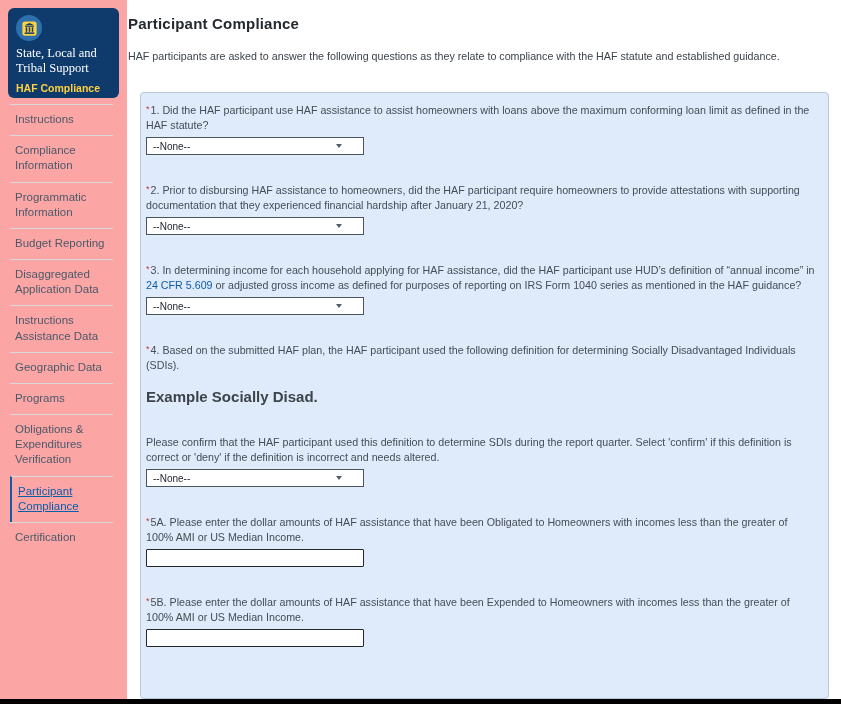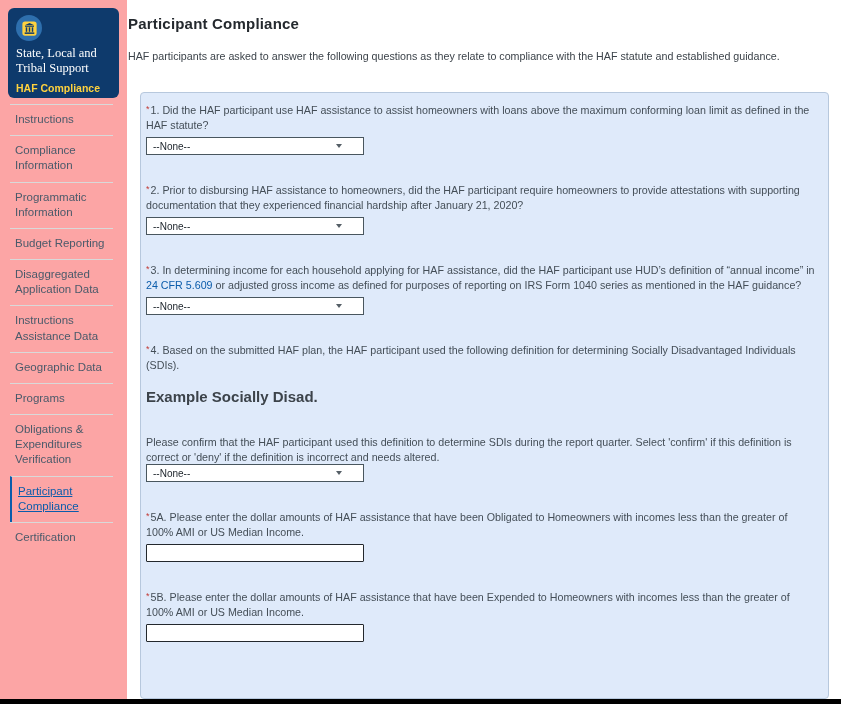--- a/index.html
+++ b/index.html
@@ -120,20 +120,21 @@
   .definition {
     font-size: 15px;
     font-weight: bold;
     color: #3c434a;
     margin: 16px 0 30px 0;
   }
   .confirm-text {
     font-size: 10.7px;
     line-height: 14.5px;
     color: #444e57;
+    margin-bottom: 5px;
     max-width: 672px;
   }
   .select-box {
     width: 218px;
     height: 18px;
     background: #ffffff;
     border: 1px solid #49565e;
     border-radius: 0;
     display: flex;
     align-items: center;

